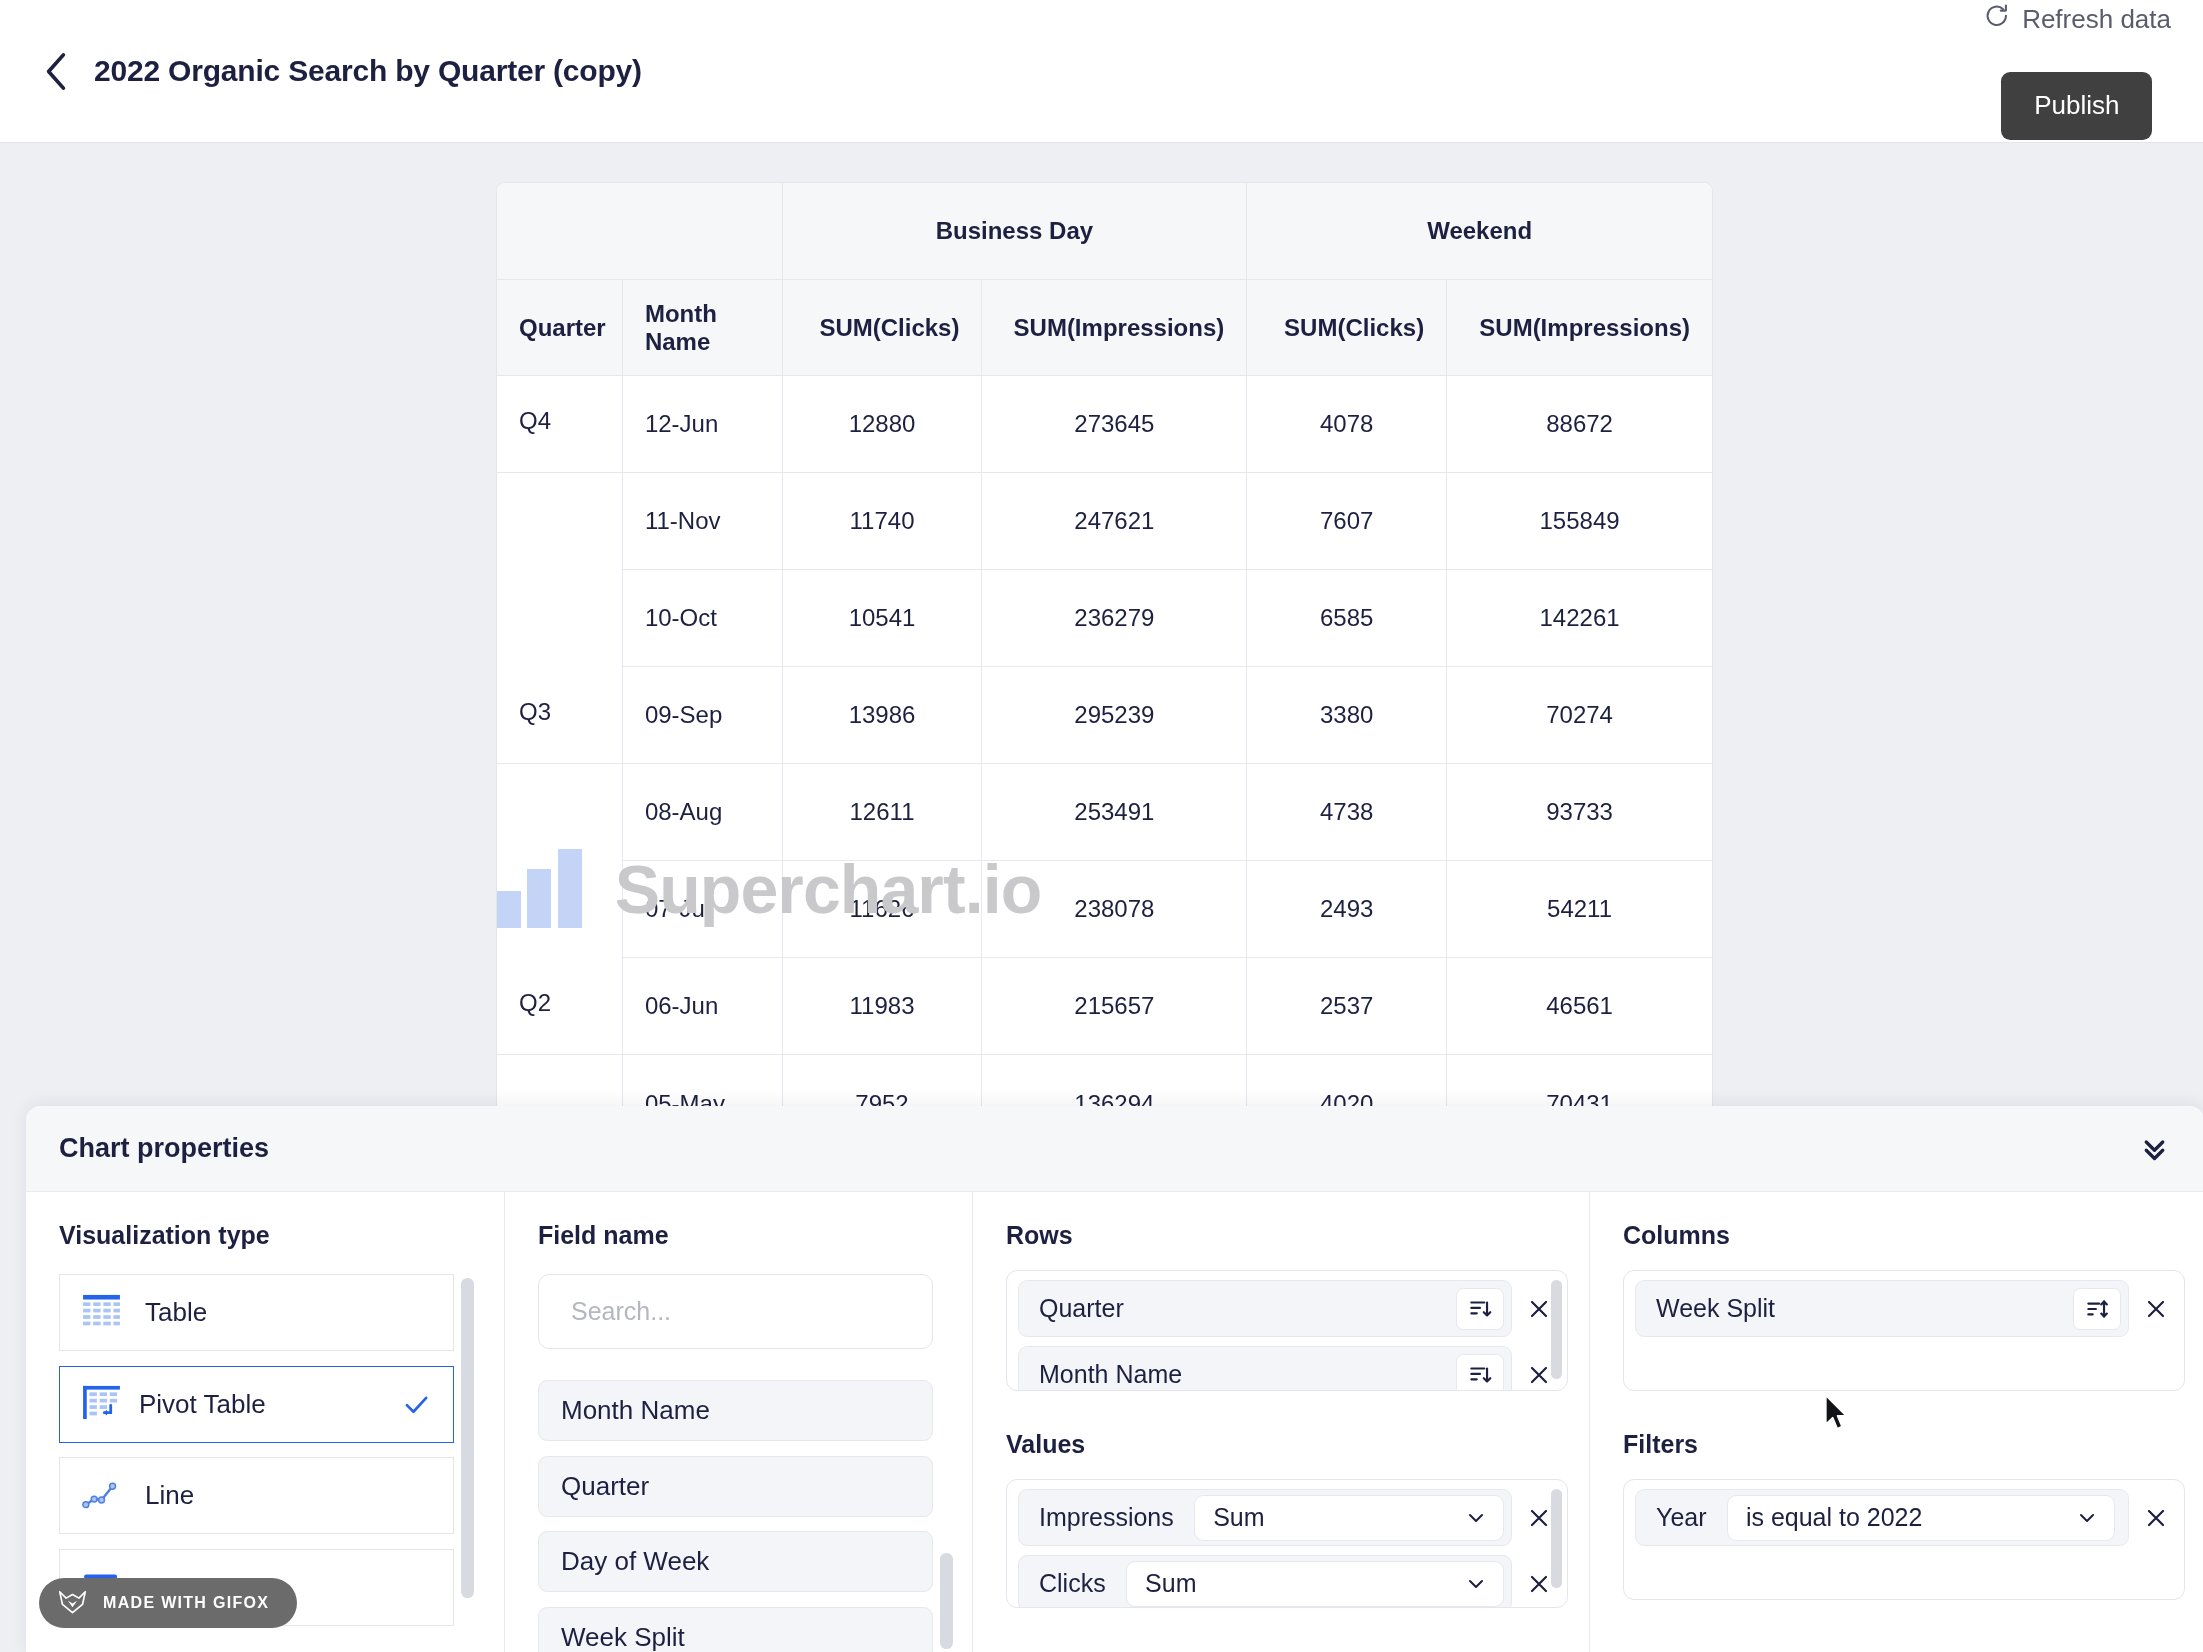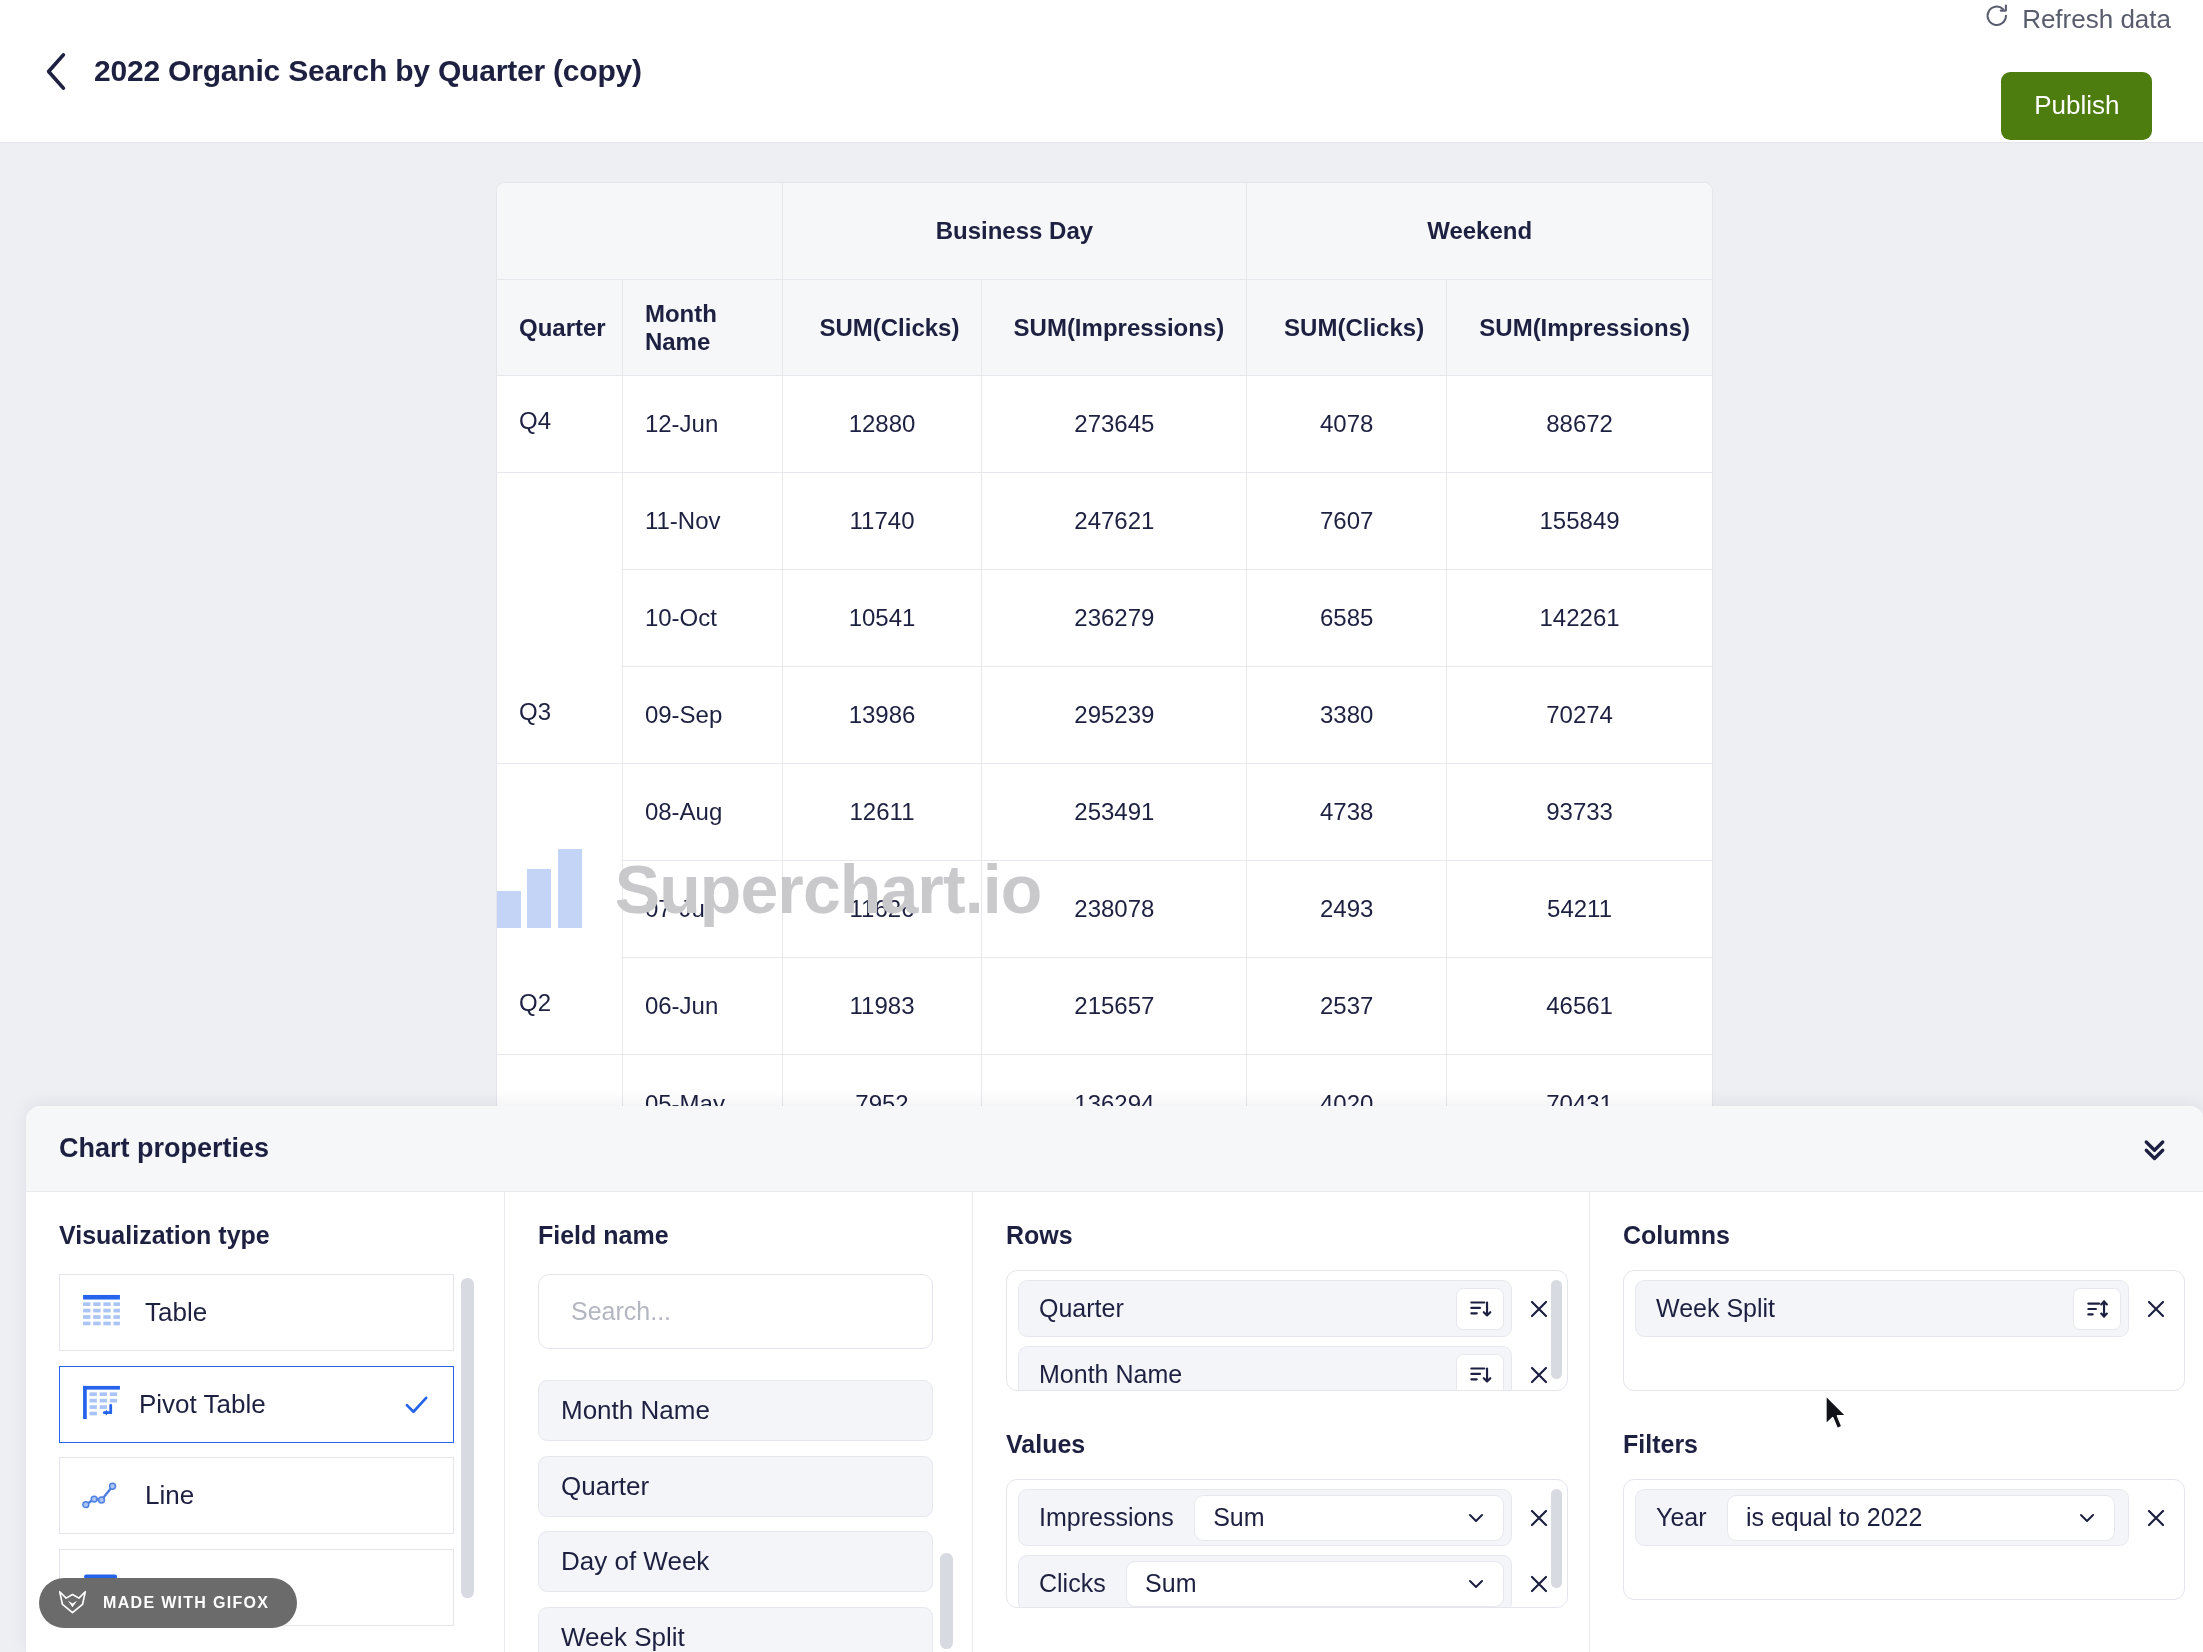--- a/index.html
+++ b/index.html
@@ -31,21 +31,21 @@
   }
   .topbar-right {
     margin-left: auto; margin-right: 33px;
     display: flex; align-items: center; gap: 35px; flex-direction: column;
   }
   .refresh-btn {
     display: flex; align-items: center; gap: 12px;
     font-size: 26px; color: #585c6d; cursor: pointer; white-space: nowrap;
   }
   .publish-btn {
-    background: #4d7c0f; color: #ffffff;
+    background: #404040; color: #ffffff;
     font-size: 26px; font-weight: 500;
     padding: 18.4px 33px; border-radius: 9.2px; border: none;
     cursor: pointer; white-space: nowrap;
   }
 
   
   .canvas {
     position: absolute; left: 0; top: 143px;
     width: 2204px; height: 1218px;
     background: #eeeff3; overflow: hidden;

